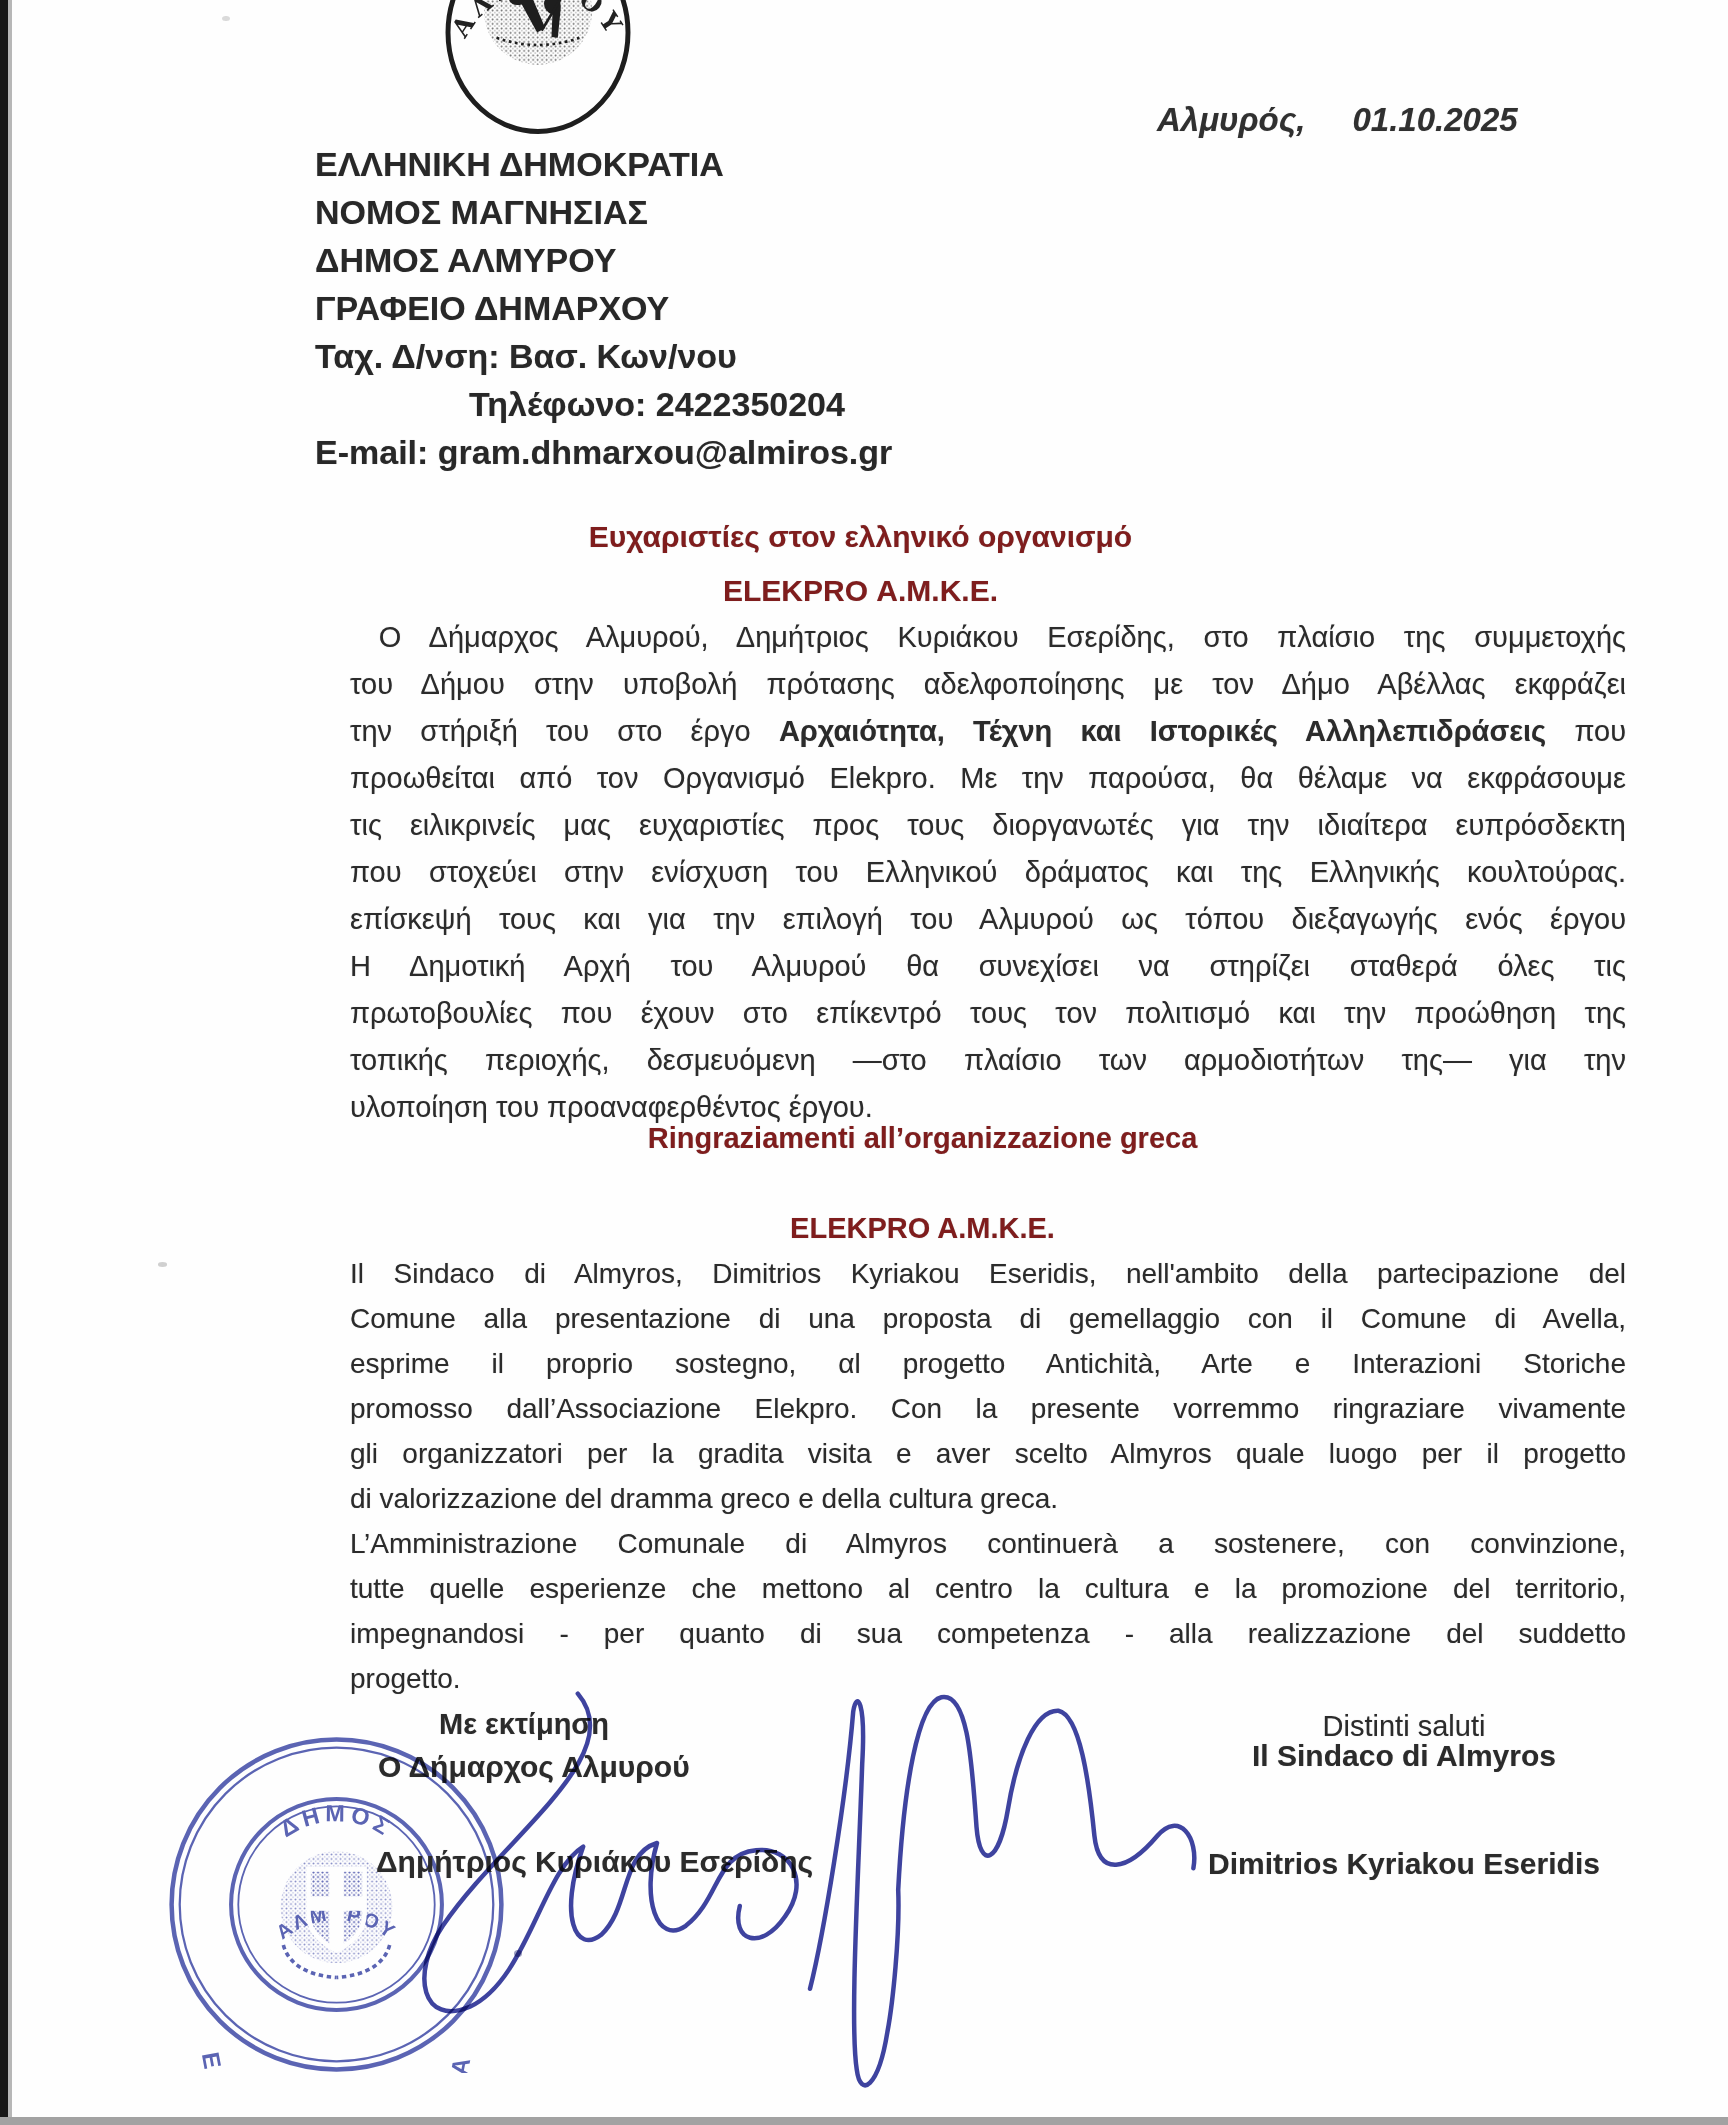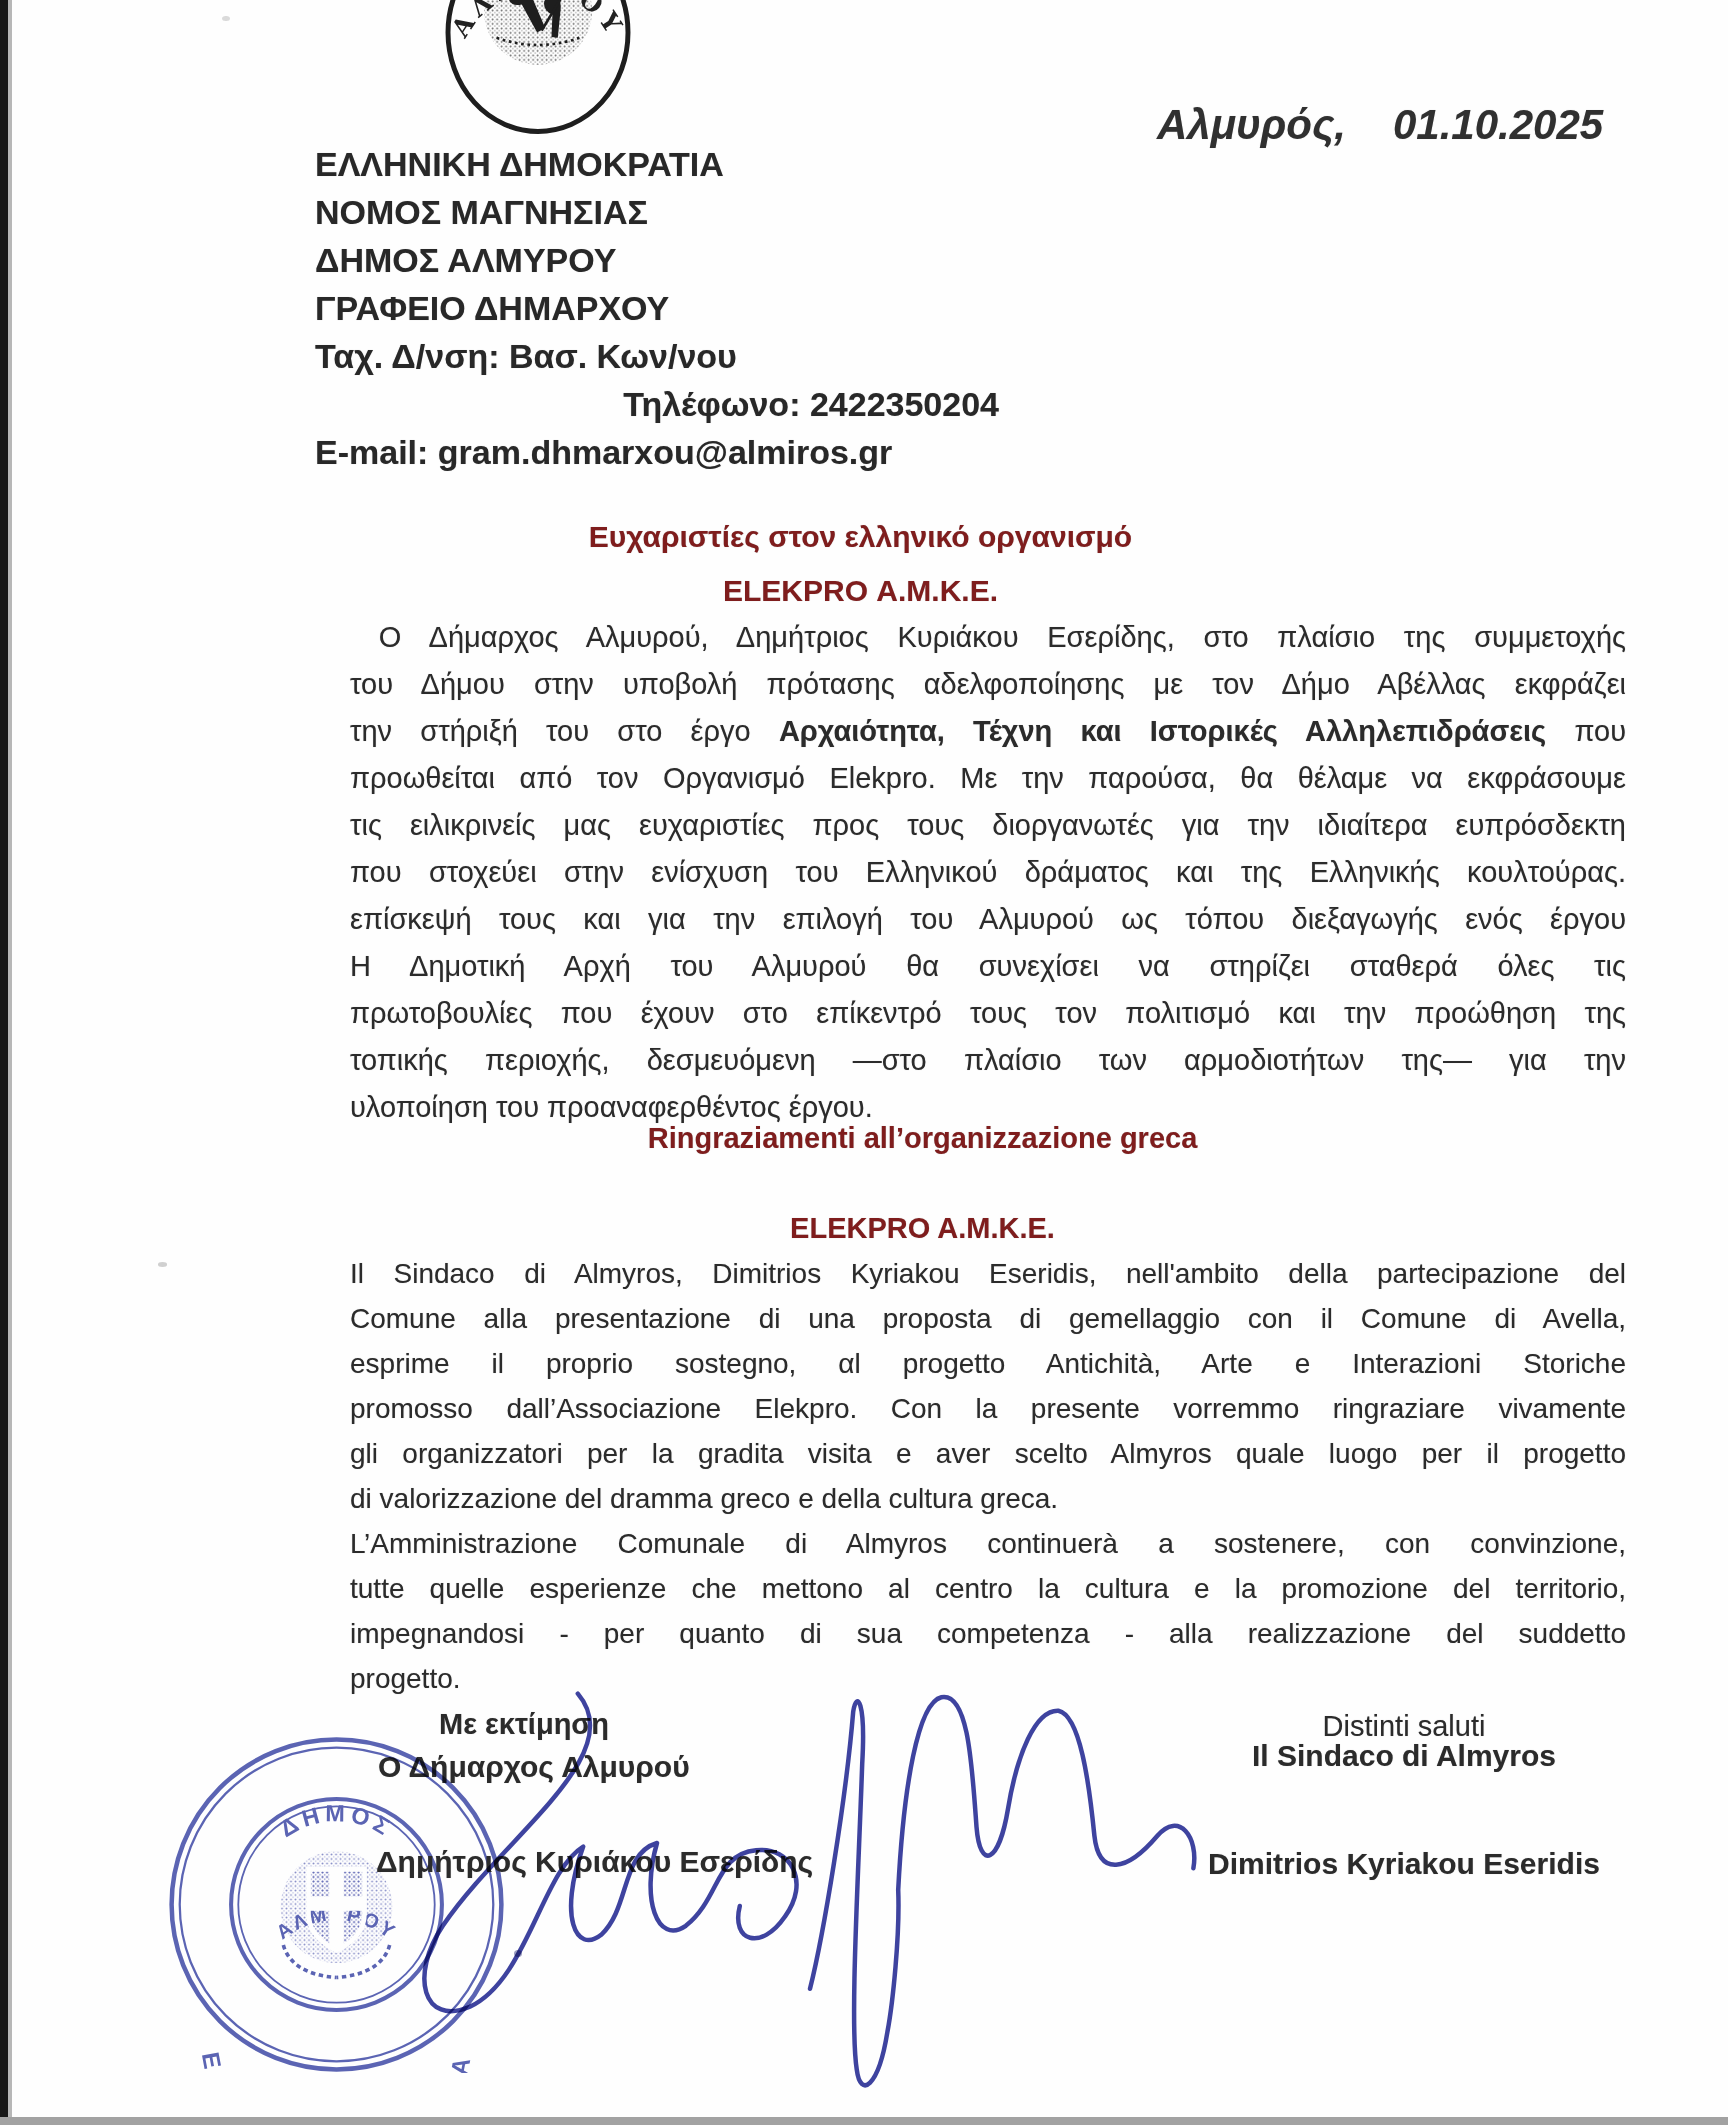--- a/index.html
+++ b/index.html
@@ -24,21 +24,21 @@
   .speck{position:absolute;border-radius:50%;}
 
   
   .seal-svg{position:absolute;left:437px;top:-27px;width:202px;height:171px;}
   .letterhead{
     position:absolute;left:315px;top:140px;width:684px;
     font-size:34px;font-weight:bold;line-height:48px;color:#282828;
   }
   .dateline{
     position:absolute;left:1157px;top:101px;width:504px;
-    font-size:42px;font-weight:bold;font-style:italic;color:#303030;
+    font-size:33px;font-weight:bold;font-style:italic;color:#303030;
   }
   .dateline .place{margin-right:47px;}
 
   
   .ctitle{position:absolute;text-align:center;font-weight:bold;color:#7f1d1d;}
   .gt1{left:0;top:520px;width:1721px;font-size:30px;}
   .gt2{left:0;top:574px;width:1721px;font-size:30px;}
   .it1{left:117px;top:1122px;width:1611px;font-size:29px;}
   .it2{left:117px;top:1212px;width:1611px;font-size:29px;}
 
@@ -115,21 +115,21 @@
   <div class="dateline txt">
     <span class="place">Αλμυρός,</span><span>01.10.2025</span>
   </div>
 
   <div class="letterhead txt plain">
       <div class="tline" style="text-align: left; text-align-last: auto;"><span>ΕΛΛΗΝΙΚΗ ΔΗΜΟΚΡΑΤΙΑ</span></div>
       <div class="tline" style="text-align: left; text-align-last: auto;"><span>ΝΟΜΟΣ ΜΑΓΝΗΣΙΑΣ</span></div>
       <div class="tline" style="text-align: left; text-align-last: auto;"><span>ΔΗΜΟΣ ΑΛΜΥΡΟΥ</span></div>
       <div class="tline" style="text-align: left; text-align-last: auto;"><span>ΓΡΑΦΕΙΟ ΔΗΜΑΡΧΟΥ</span></div>
       <div class="tline" style="text-align: left; text-align-last: auto;"><span>Ταχ. Δ/νση: Βασ. Κων/νου</span></div>
-      <div class="tline" style="text-align: right; text-align-last: auto;"><span>Τηλέφωνο: 2422350204</span></div>
+      <div class="tline" style="text-align: center; text-align-last: auto;"><span>Τηλέφωνο: 2422350204</span></div>
       <div class="tline" style="text-align: left; text-align-last: auto;"><span>E-mail: gram.dhmarxou@almiros.gr</span></div>
     </div>
 
   <div class="ctitle gt1 txt">Ευχαριστίες στον ελληνικό οργανισμό</div>
   <div class="ctitle gt2 txt">ELEKPRO Α.Μ.Κ.Ε.</div>
 
   <div class="para para-greek txt">
       <div class="tline"><span>&nbsp;Ο Δήμαρχος Αλμυρού, Δημήτριος Κυριάκου Εσερίδης, στο πλαίσιο της συμμετοχής</span></div>
       <div class="tline"><span>του Δήμου στην υποβολή πρότασης αδελφοποίησης με τον Δήμο Αβέλλας εκφράζει</span></div>
       <div class="tline"><span>την στήριξή του στο έργο </span><span class="b">Αρχαιότητα, Τέχνη και Ιστορικές Αλληλεπιδράσεις</span><span> που</span></div>

